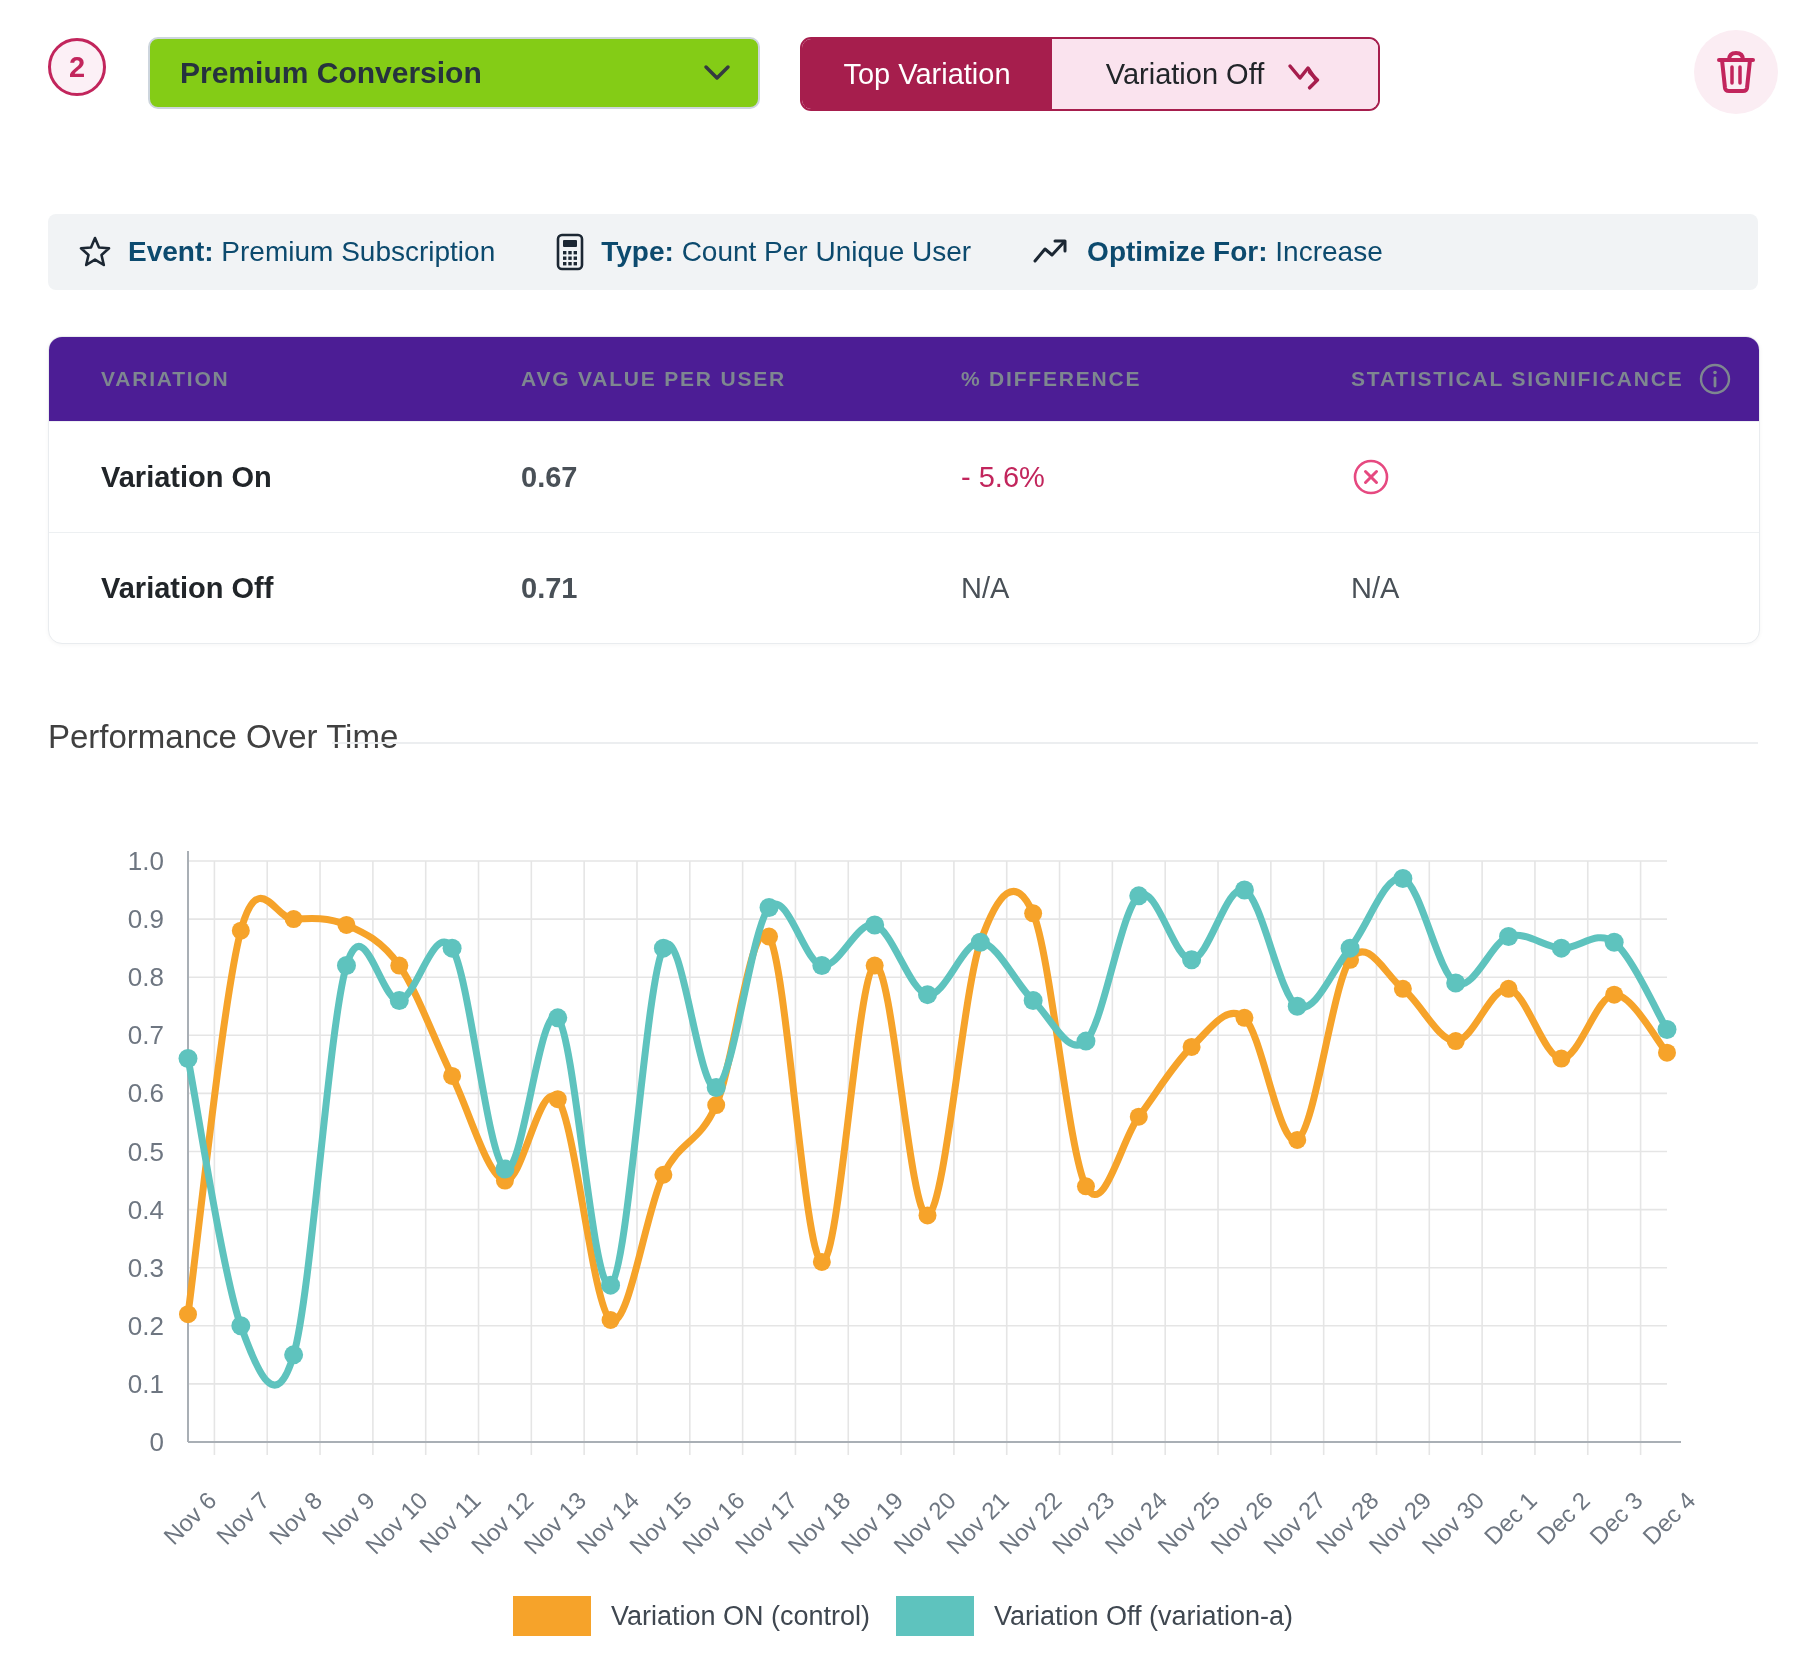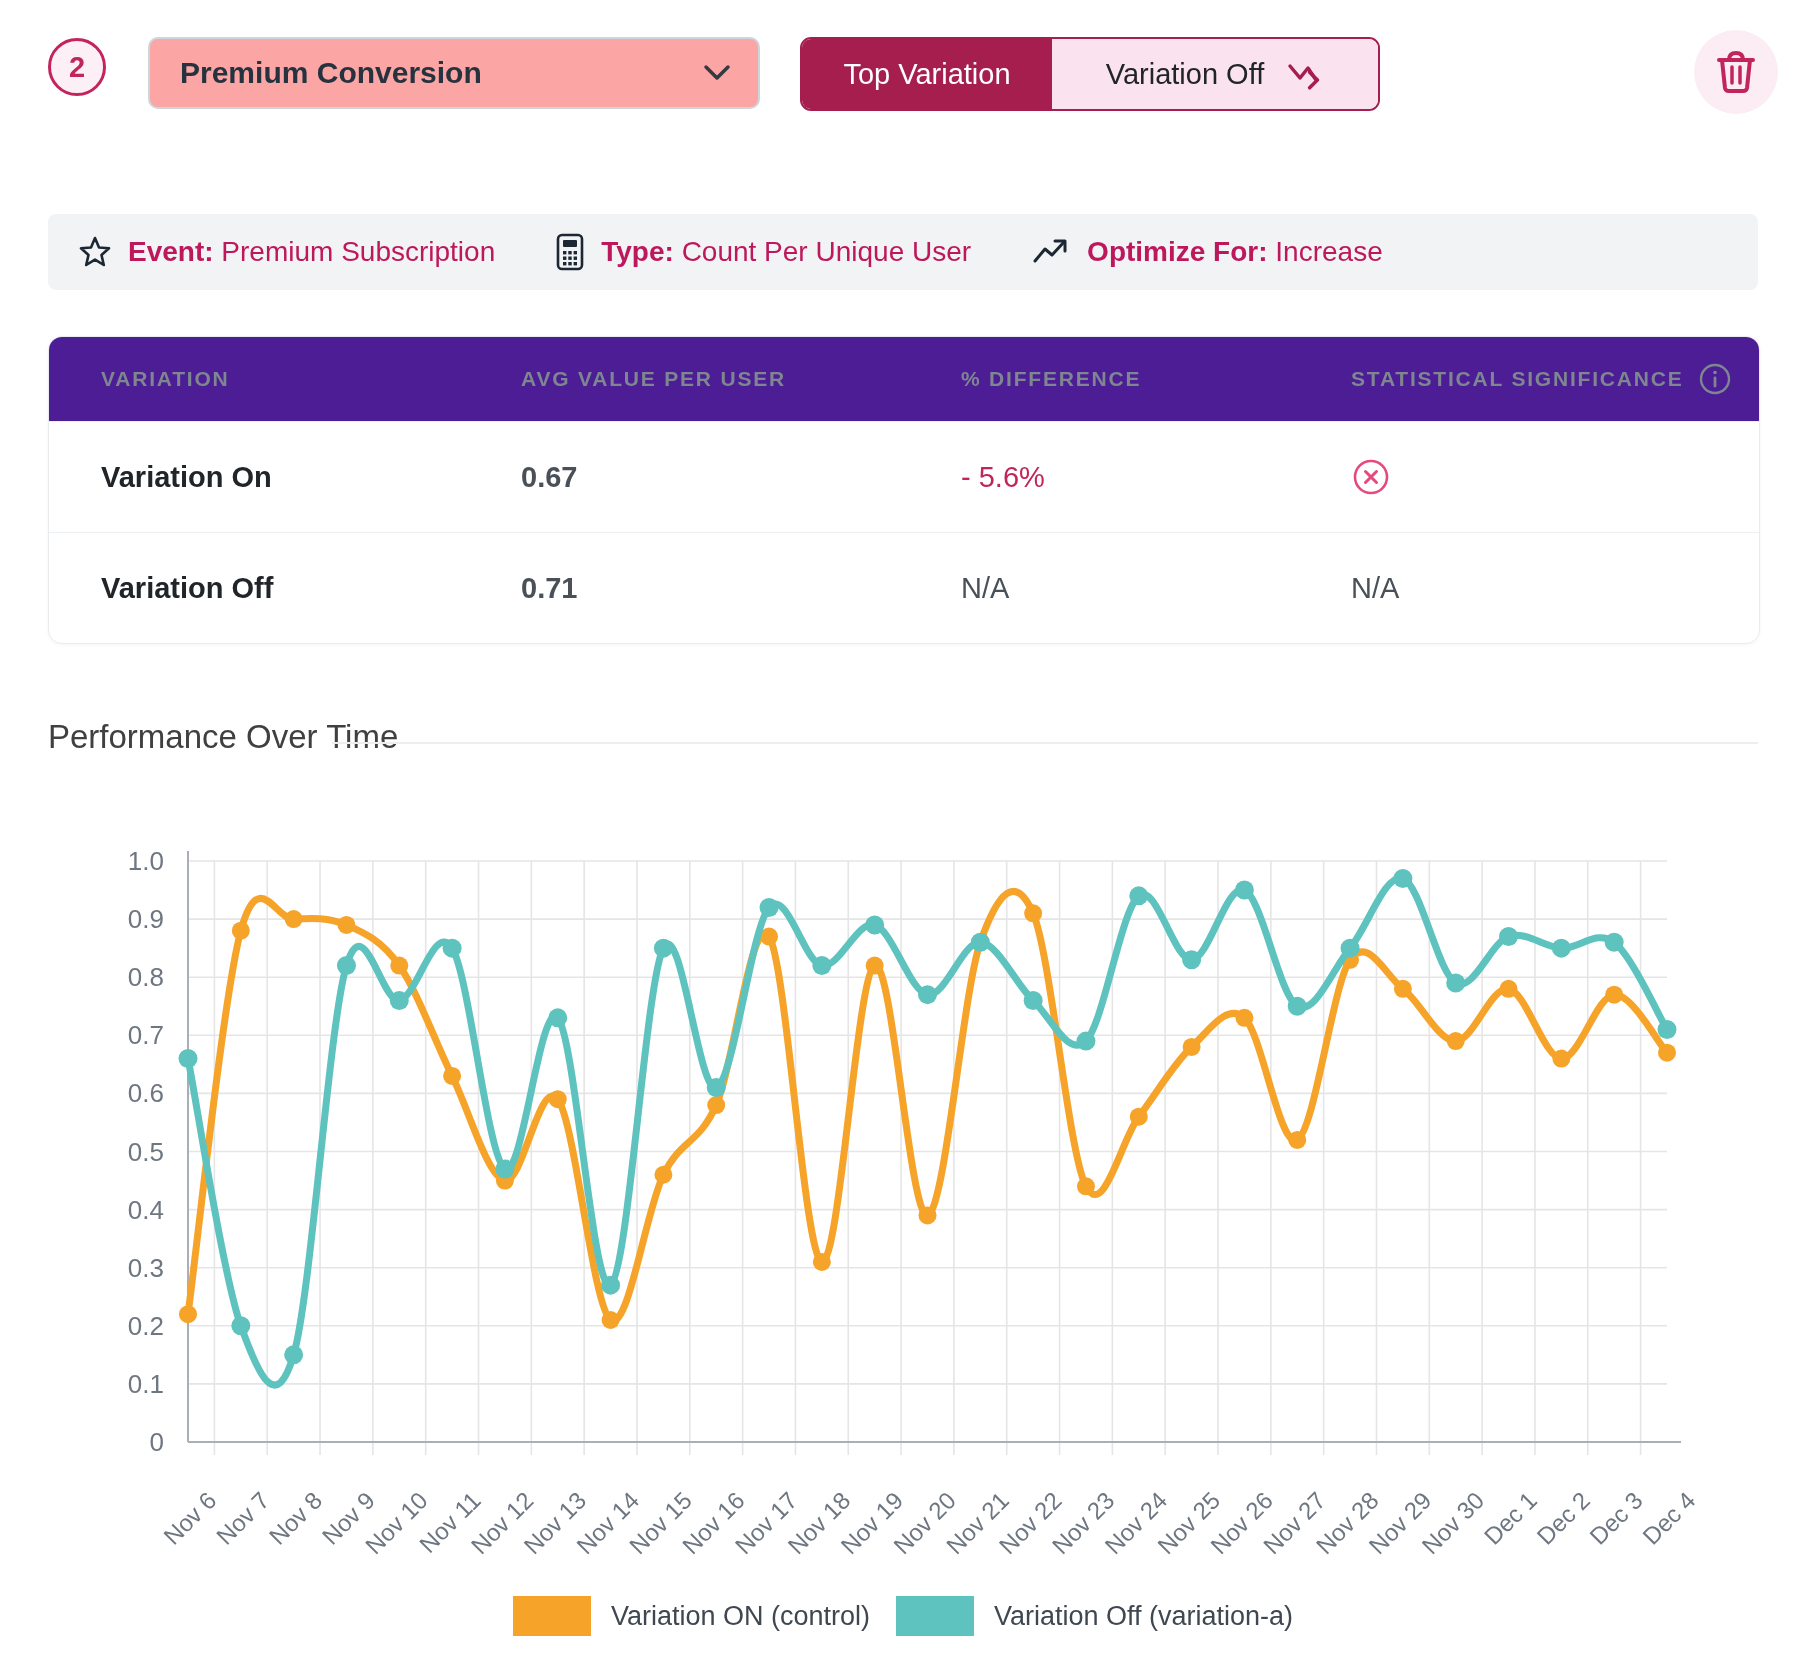--- a/index.html
+++ b/index.html
@@ -4,35 +4,35 @@
 <style>
   html,body{margin:0;padding:0;background:#fff;}
   body{font-family:"Liberation Sans", sans-serif; color:#212B36;}
   #page{position:relative;width:1806px;height:1656px;background:#fff;overflow:hidden;}
 
   
   .badge{position:absolute;left:48px;top:38px;width:52px;height:52px;border-radius:50%;
     border:3px solid #C2255C;background:#FCF0F6;display:flex;align-items:center;justify-content:center;
     color:#C2255C;font-size:29px;font-weight:bold;}
   .dropdown{position:absolute;left:148px;top:37px;width:612px;height:72px;border:2px solid #CDD5DD;
-    border-radius:10px;background:#fca5a5;display:flex;align-items:center;justify-content:space-between;
+    border-radius:10px;background:#84cc16;display:flex;align-items:center;justify-content:space-between;
     padding:0 26px 0 30px;box-sizing:border-box;cursor:pointer;}
   .dropdown .val{font-size:30px;font-weight:600;color:#26323E;}
   .segmented{position:absolute;left:800px;top:37px;height:74px;border:2px solid #A61E4D;border-radius:11px;
     overflow:hidden;display:flex;box-sizing:border-box;}
   .seg{display:flex;align-items:center;justify-content:center;font-size:29px;cursor:pointer;}
   .seg.active{background:#A61E4D;color:#fff;font-weight:500;width:250px;}
   .seg.off{background:#FAE3EE;color:#212529;width:326px;gap:20px;}
   .trashbtn{position:absolute;left:1694px;top:30px;width:84px;height:84px;border-radius:50%;
     background:#FBEDF3;display:flex;align-items:center;justify-content:center;cursor:pointer;}
 
   
   .infobar{position:absolute;left:48px;top:214px;width:1710px;height:76px;background:#F1F3F5;border-radius:8px;
     display:flex;align-items:center;padding:0 30px;box-sizing:border-box;gap:60px;}
-  .info-item{display:flex;align-items:center;gap:16px;font-size:28px;color:#be185d;}
+  .info-item{display:flex;align-items:center;gap:16px;font-size:28px;color:#0c4a6e;}
   .info-item b{font-weight:700;}
 
   
   .tablecard{position:absolute;left:48px;top:336px;width:1710px;border:1px solid #E9ECEF;border-radius:14px;
     background:#fff;box-shadow:0 1px 4px rgba(0,0,0,0.04);overflow:hidden;}
   .trow{display:grid;grid-template-columns:420px 440px 390px 1fr;align-items:center;padding:0 0 0 52px;}
   .thead{height:84px;background:#4c1d95;border-bottom:1px solid #EDF0F2;}
   .thead .th{font-size:21px;letter-spacing:1.8px;color:#7E8790;font-weight:600;text-transform:uppercase;
     display:flex;align-items:center;gap:14px;}
   .tbody-row{height:110px;font-size:29px;}

